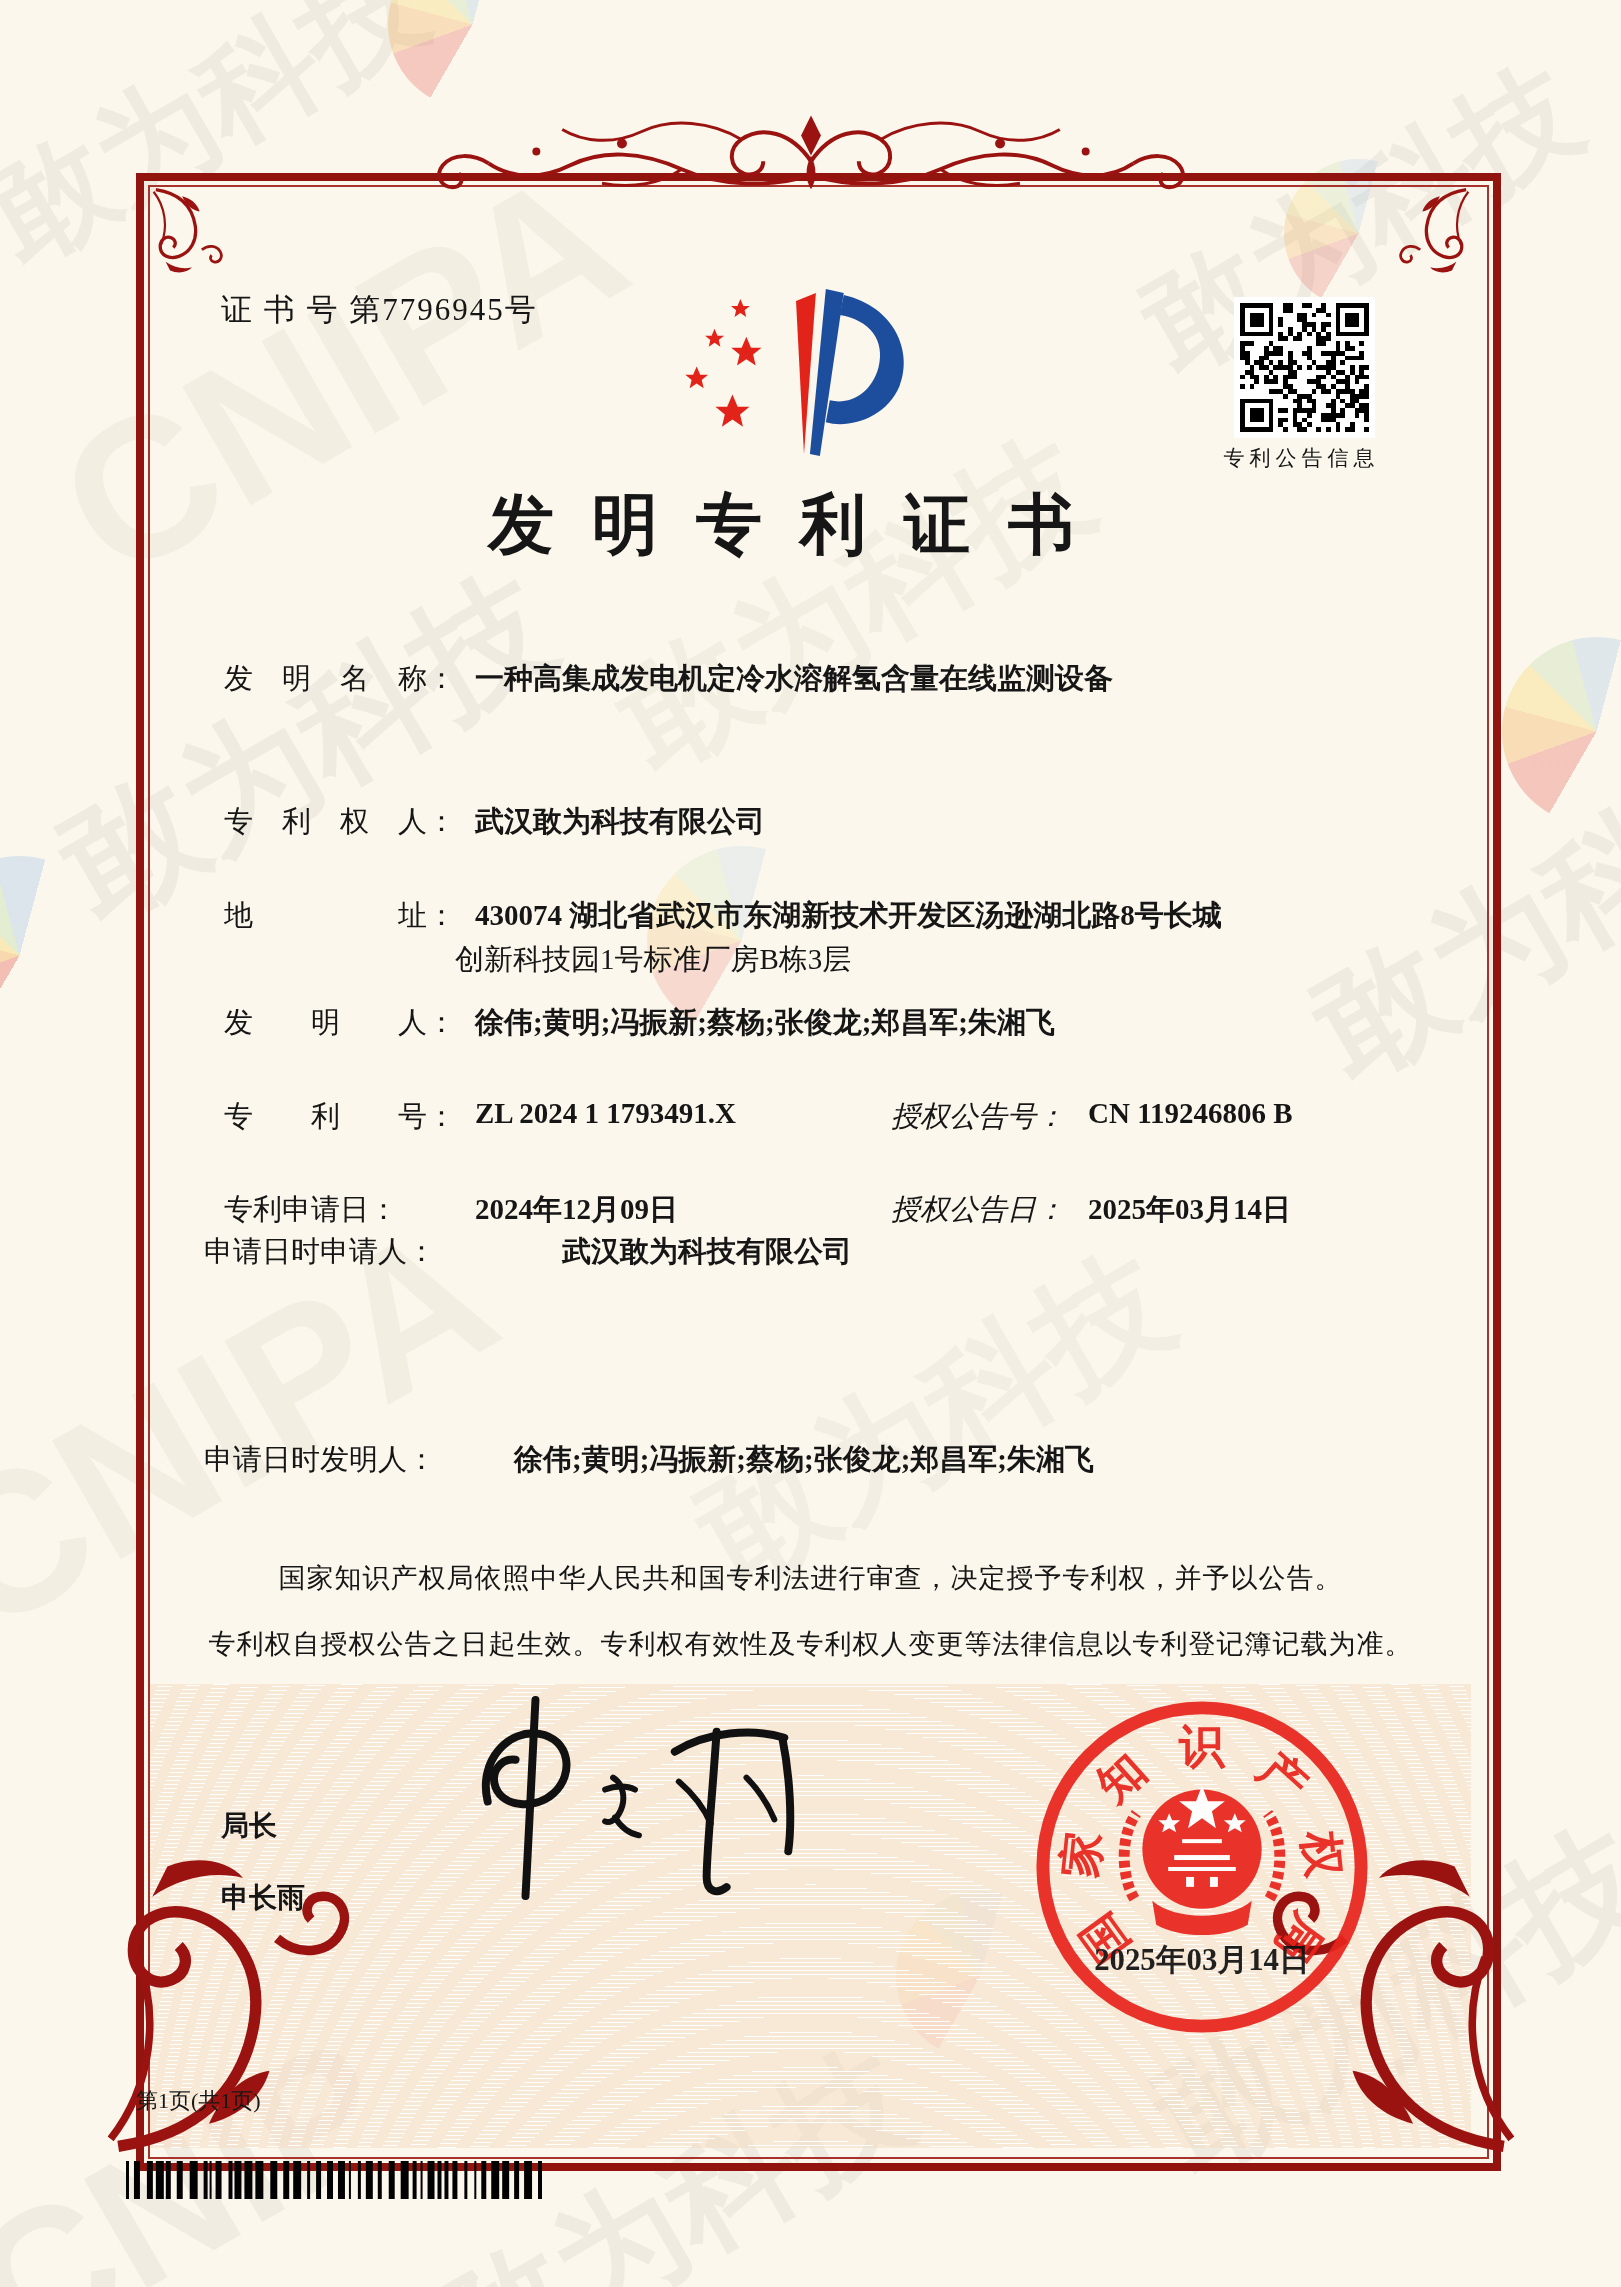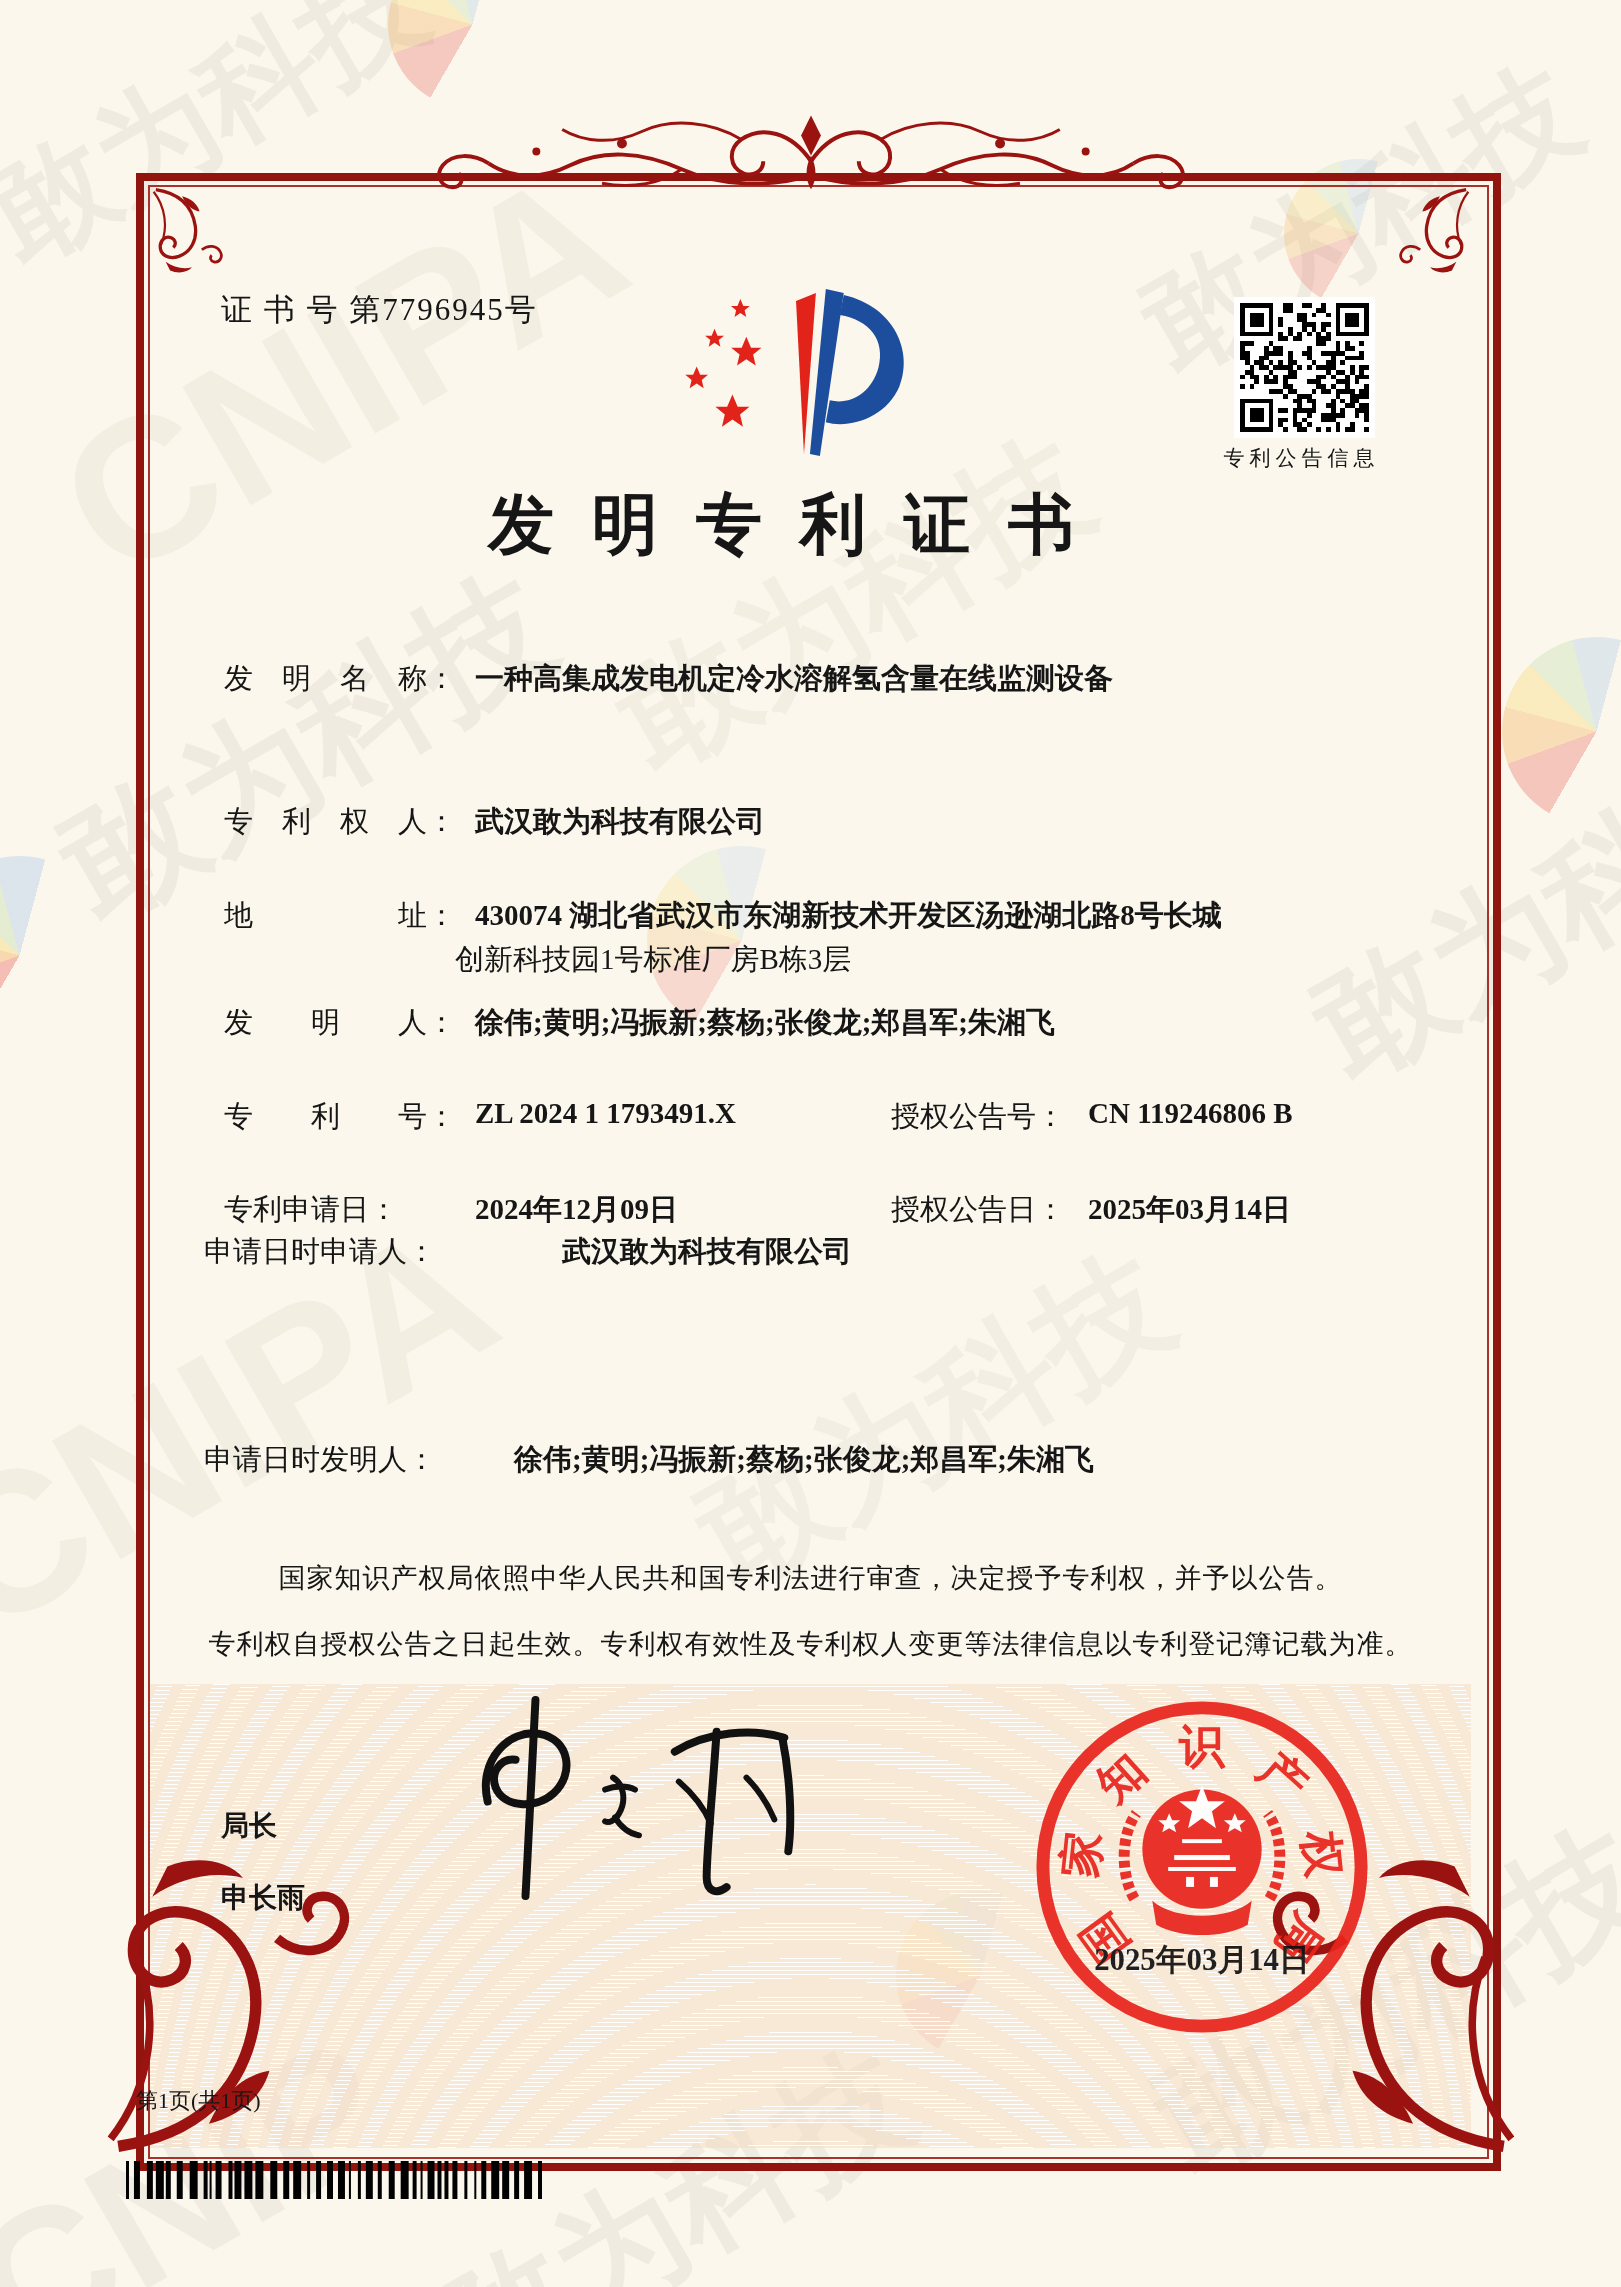--- a/index.html
+++ b/index.html
@@ -26,21 +26,21 @@
   #qr-wrap{left:1234px;top:297px;width:129px;height:129px;background:#fff;padding:6px;z-index:5;}
   #qr-label{left:1192px;top:444px;width:219px;text-align:center;font-size:21px;letter-spacing:5px;}
   #logo{left:645px;top:287px;width:308px;height:184px;z-index:5;}
   #title{left:0;top:480px;width:1562px;text-align:center;font-size:66px;font-weight:bold;
          letter-spacing:38px;text-indent:38px;}
   .row{position:absolute;left:204px;width:1234px;font-size:29px;z-index:5;display:flex;}
   .row .lbl{display:inline-block;width:251px;flex:none;margin-left:20px;}
   .row .lbl-wide{display:inline-block;width:310px;flex:none;}
   .row .val{display:inline-block;font-weight:bold;}
   .col-r{position:absolute;left:667px;display:flex;}
-  .col-r .lbl{width:197px;}
+  .col-r .lbl{width:197px;font-style:italic;}
   #row-name{top:659px;} #row-patentee{top:802px;} #row-address{top:896px;}
   #addr-line2{position:absolute;left:455px;top:940px;font-size:29px;z-index:5;}
   #row-inventors{top:1003px;} #row-nums{top:1097px;} #row-dates{top:1190px;}
   #row-orig-app{top:1232px;gap:48px;} #row-orig-inv{top:1440px;}
   .legal{left:136px;width:1349px;text-align:center;font-size:27px;letter-spacing:1px;}
   #legal1{top:1560px;} #legal2{top:1626px;}
   .officer{left:221px;font-size:28px;font-family:"Liberation Sans","DejaVu Sans",sans-serif;font-weight:600;}
   #director-label{top:1807px;} #director-name{top:1879px;}
   #signature{left:418px;top:1682px;width:428px;height:239px;z-index:6;}
   #seal{left:1025px;top:1690px;width:354px;height:354px;z-index:6;}

